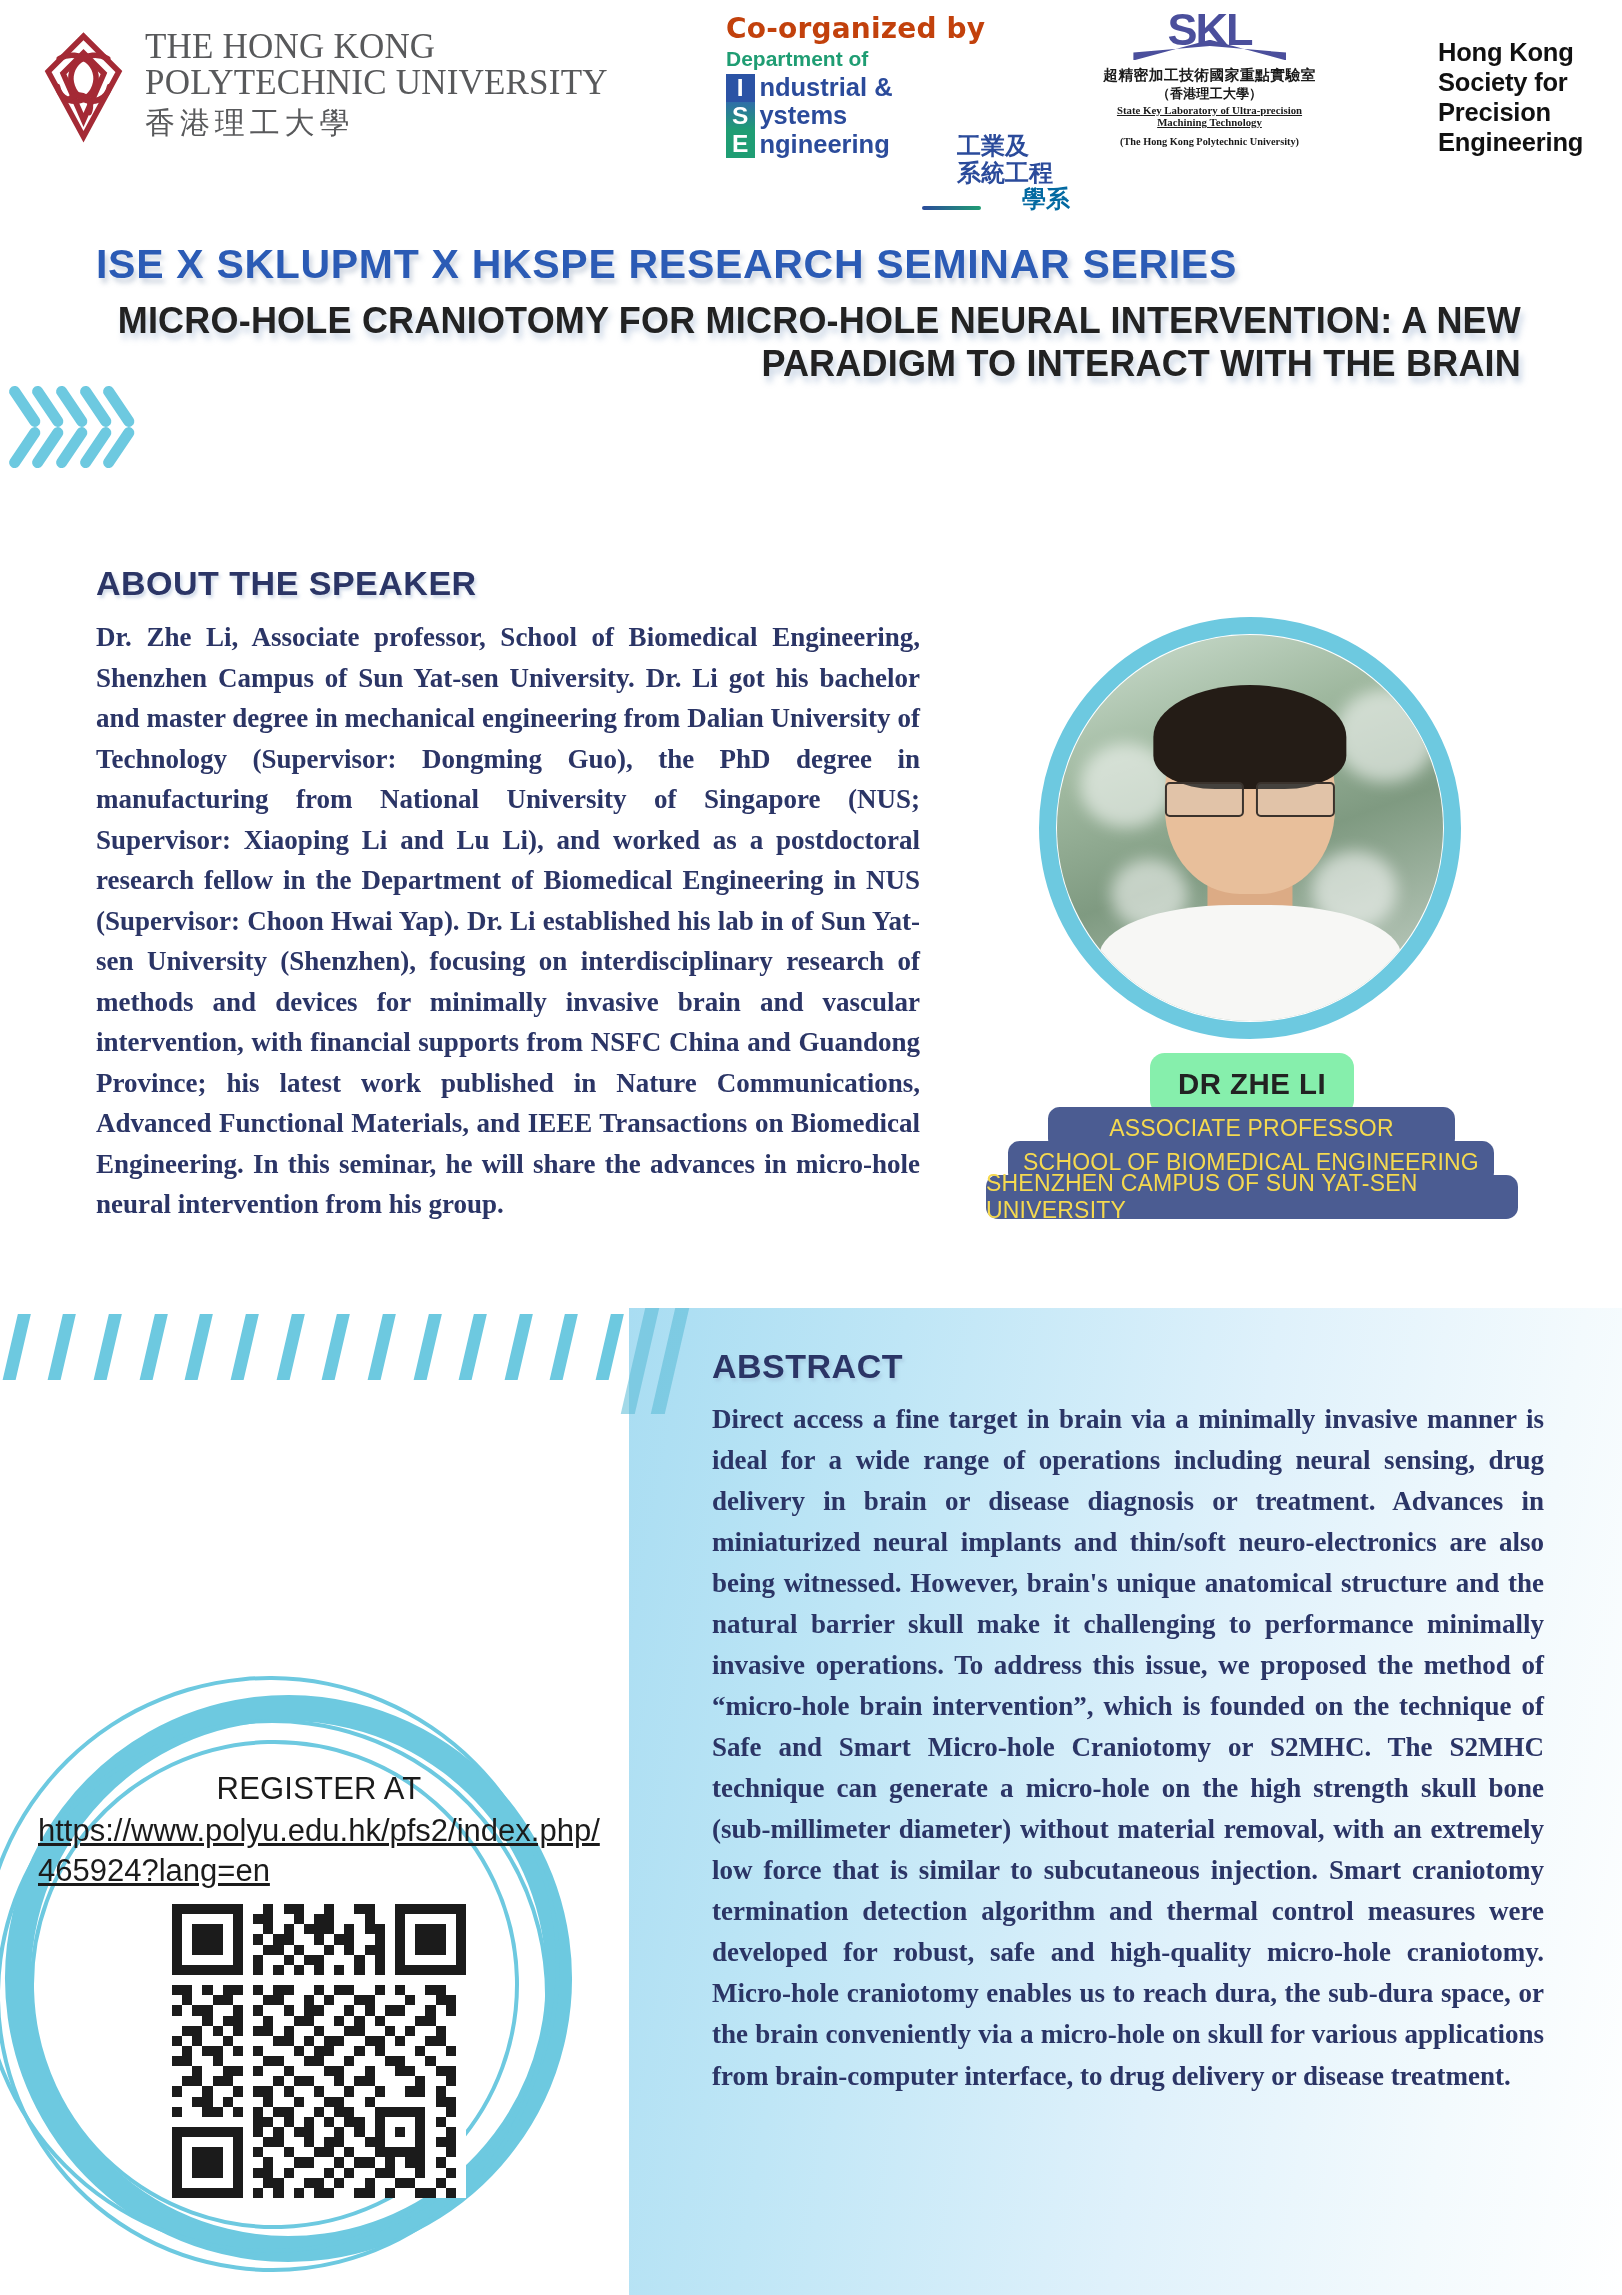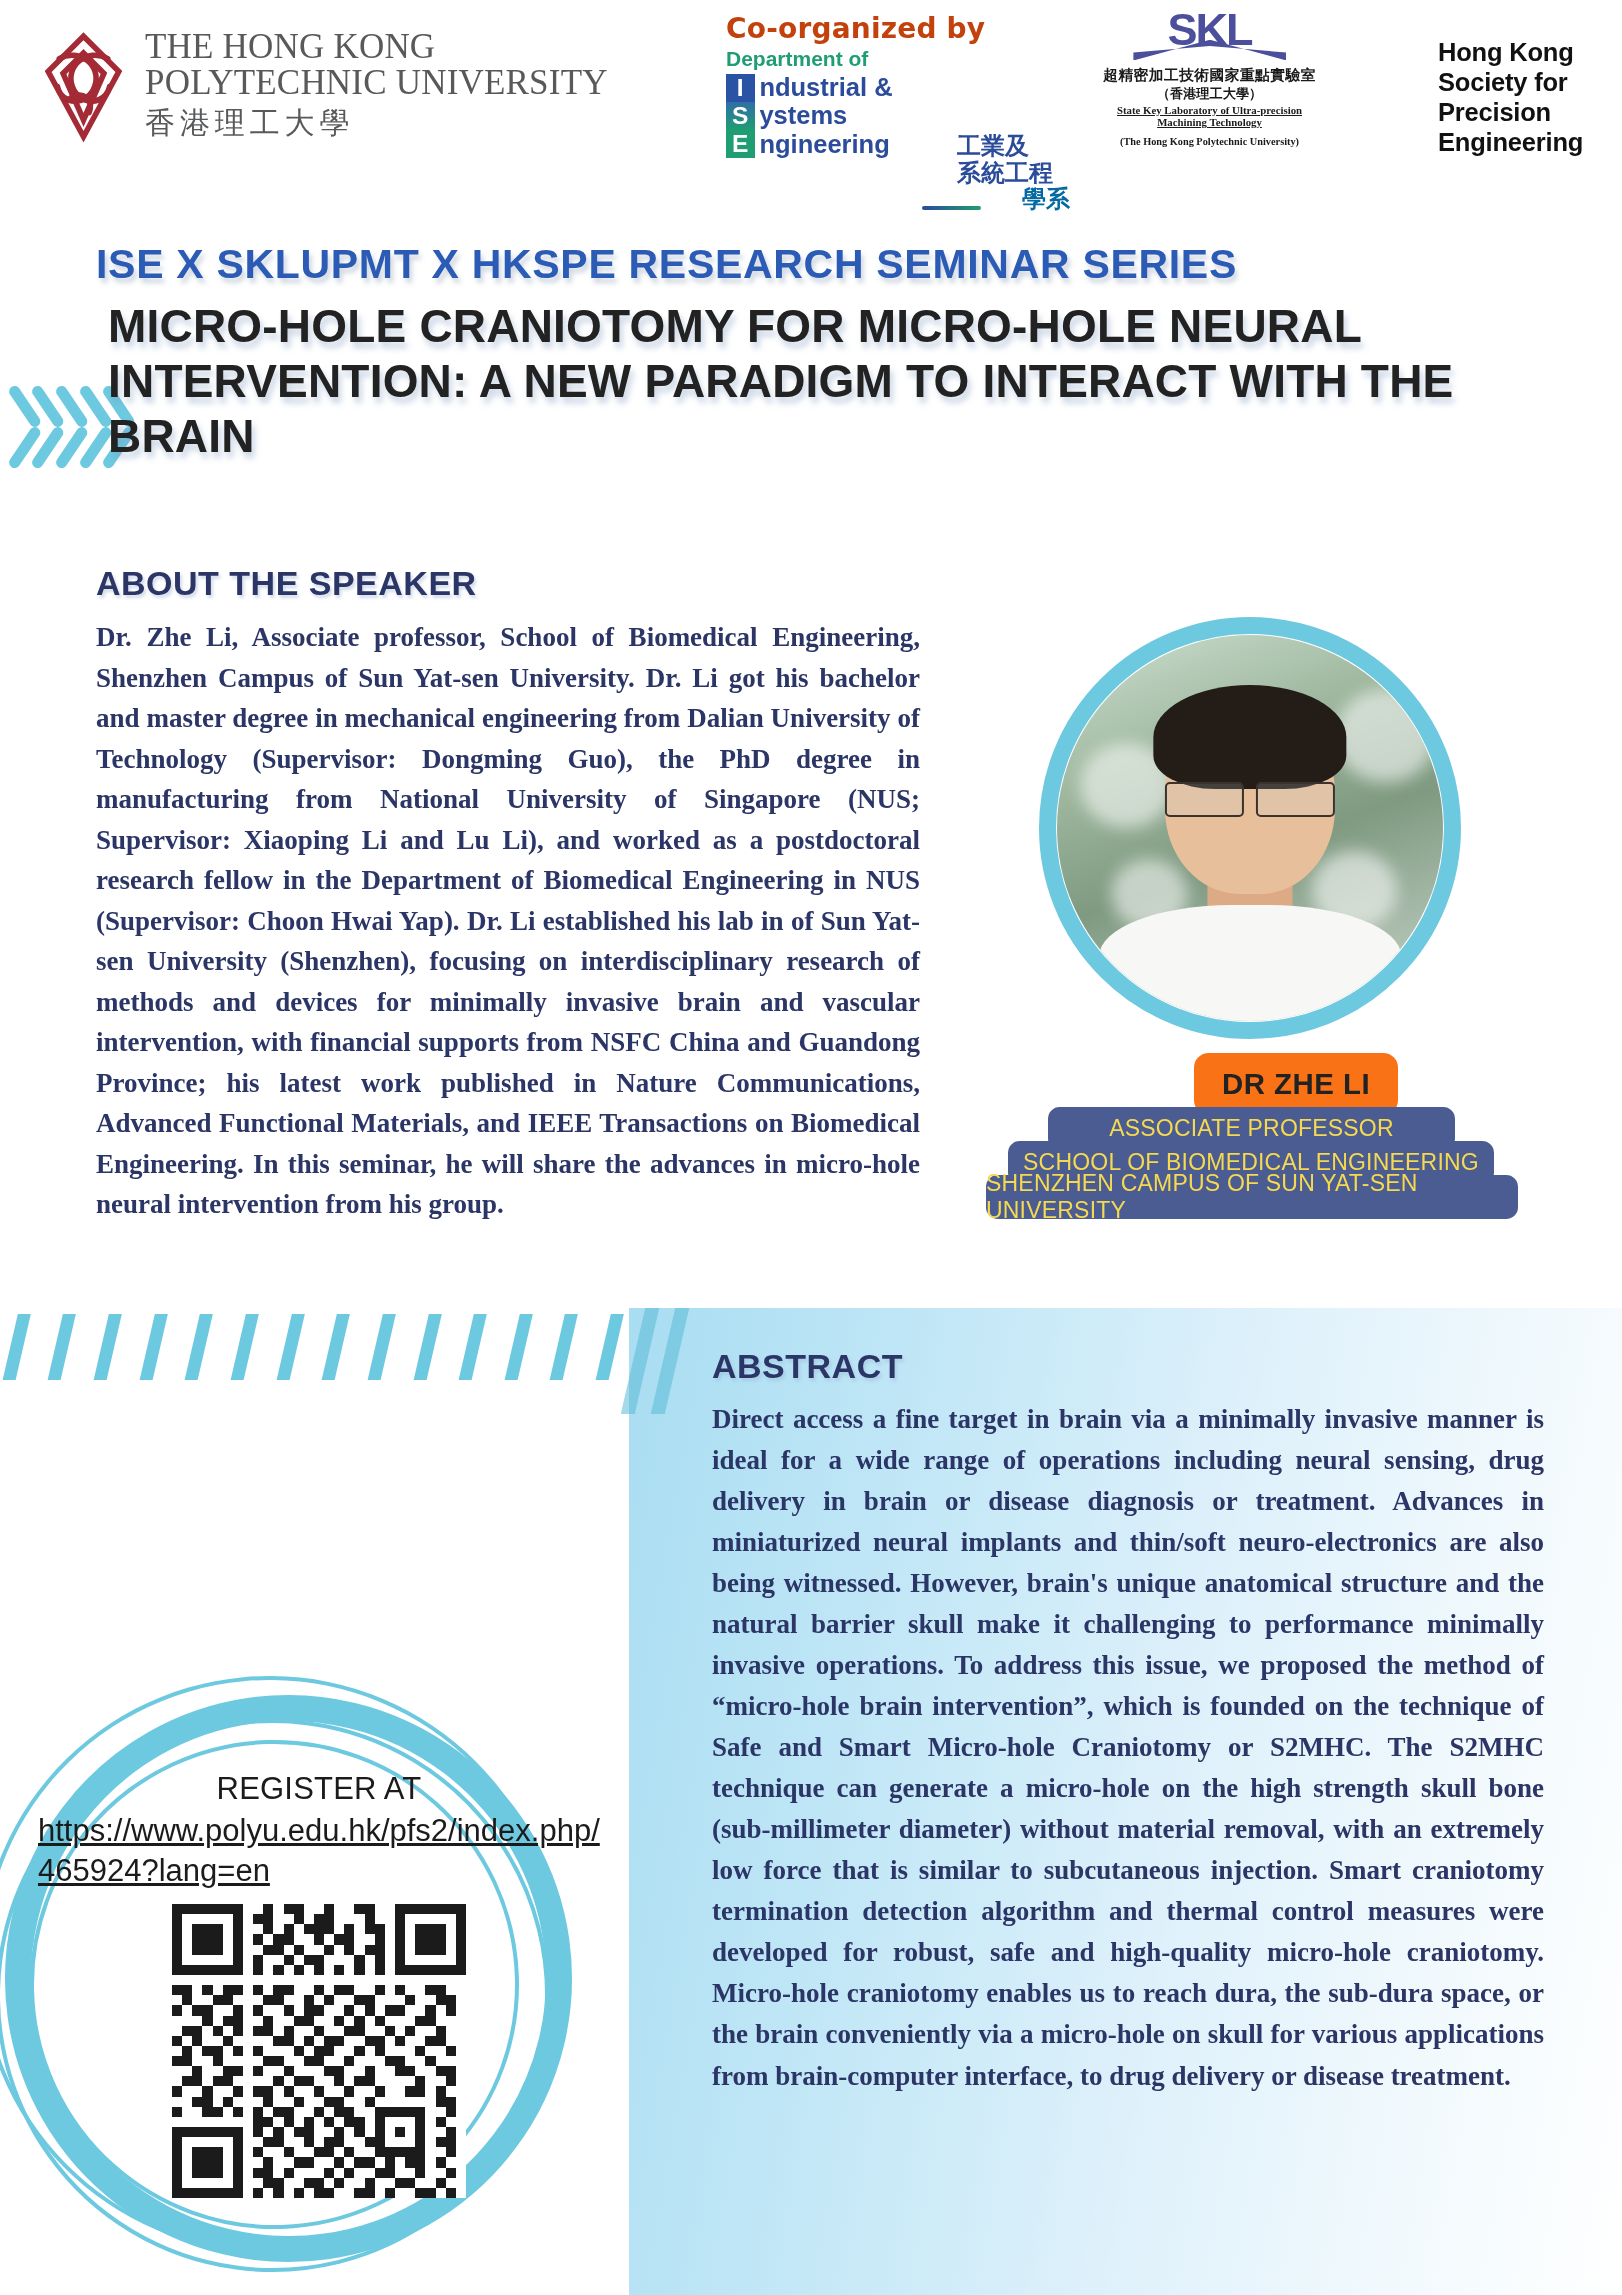--- a/index.html
+++ b/index.html
@@ -74,22 +74,22 @@
   .chevrons { position:absolute; left:4.9px; top:375px; width:123px; height:123px; }
   .chev { position:absolute; width:30px; height:74px; }
   .chev:before, .chev:after {
     content:""; position:absolute; width:10.8px; height:47px; border-radius:5.4px; background:#6dc9e0;
   }
   .chev:before { left:2px; top:0; transform:rotate(-34deg); transform-origin:top left; }
   .chev:after  { left:2px; bottom:0; transform:rotate(34deg); transform-origin:bottom left; }
 
   .title {
     position:absolute; left:108px; top:299px; width:1413px;
-    font-size:46px; font-weight:bold; color:#222222;
-    text-align:left; line-height:1.2; letter-spacing:0.2px;
+    font-size:36px; font-weight:bold; color:#222222;
+    text-align:right; line-height:1.2; letter-spacing:0.2px;
     text-shadow:2.9px 5.9px 5.9px rgba(120,150,190,0.40);
   }
 
   
   .about-head {
     position:absolute; left:96px; top:564px;
     font-size:34px; font-weight:bold; color:#2b3566;
     letter-spacing:0.5px;
     text-shadow:2px 2.9px 3.4px rgba(140,165,200,0.40);
   }
@@ -137,23 +137,23 @@
     transform:translateX(-50%);
     background:#f7f7f5; border-radius:44% 44% 0 0;
   }
   .ph-neck {
     position:absolute; left:50%; top:62%; width:22%; height:16%;
     transform:translateX(-50%); background:#dcab85;
   }
 
   .name-chip {
     position:absolute; left:1150px; top:1053px; width:204px; height:62px;
-    background:#f97316; border-radius:14.7px;
+    background:#86efac; border-radius:14.7px;
     display:flex; align-items:center; justify-content:center;
-    font-size:29.4px; font-weight:bold; color:#222; letter-spacing:0.5px;margin-left:44px;
+    font-size:29.4px; font-weight:bold; color:#222; letter-spacing:0.5px;
   }
   .role-chip {
     position:absolute; left:1048px; top:1107px; width:407px; height:43px;
     background:#4b5c92; border-radius:11.8px;
     display:flex; align-items:center; justify-content:center;
     font-size:23px; color:#f5d94f; letter-spacing:0.2px;
   }
   .school-chip {
     position:absolute; left:1008px; top:1141px; width:486px; height:43px;
     background:#4b5c92; border-radius:11.8px;

